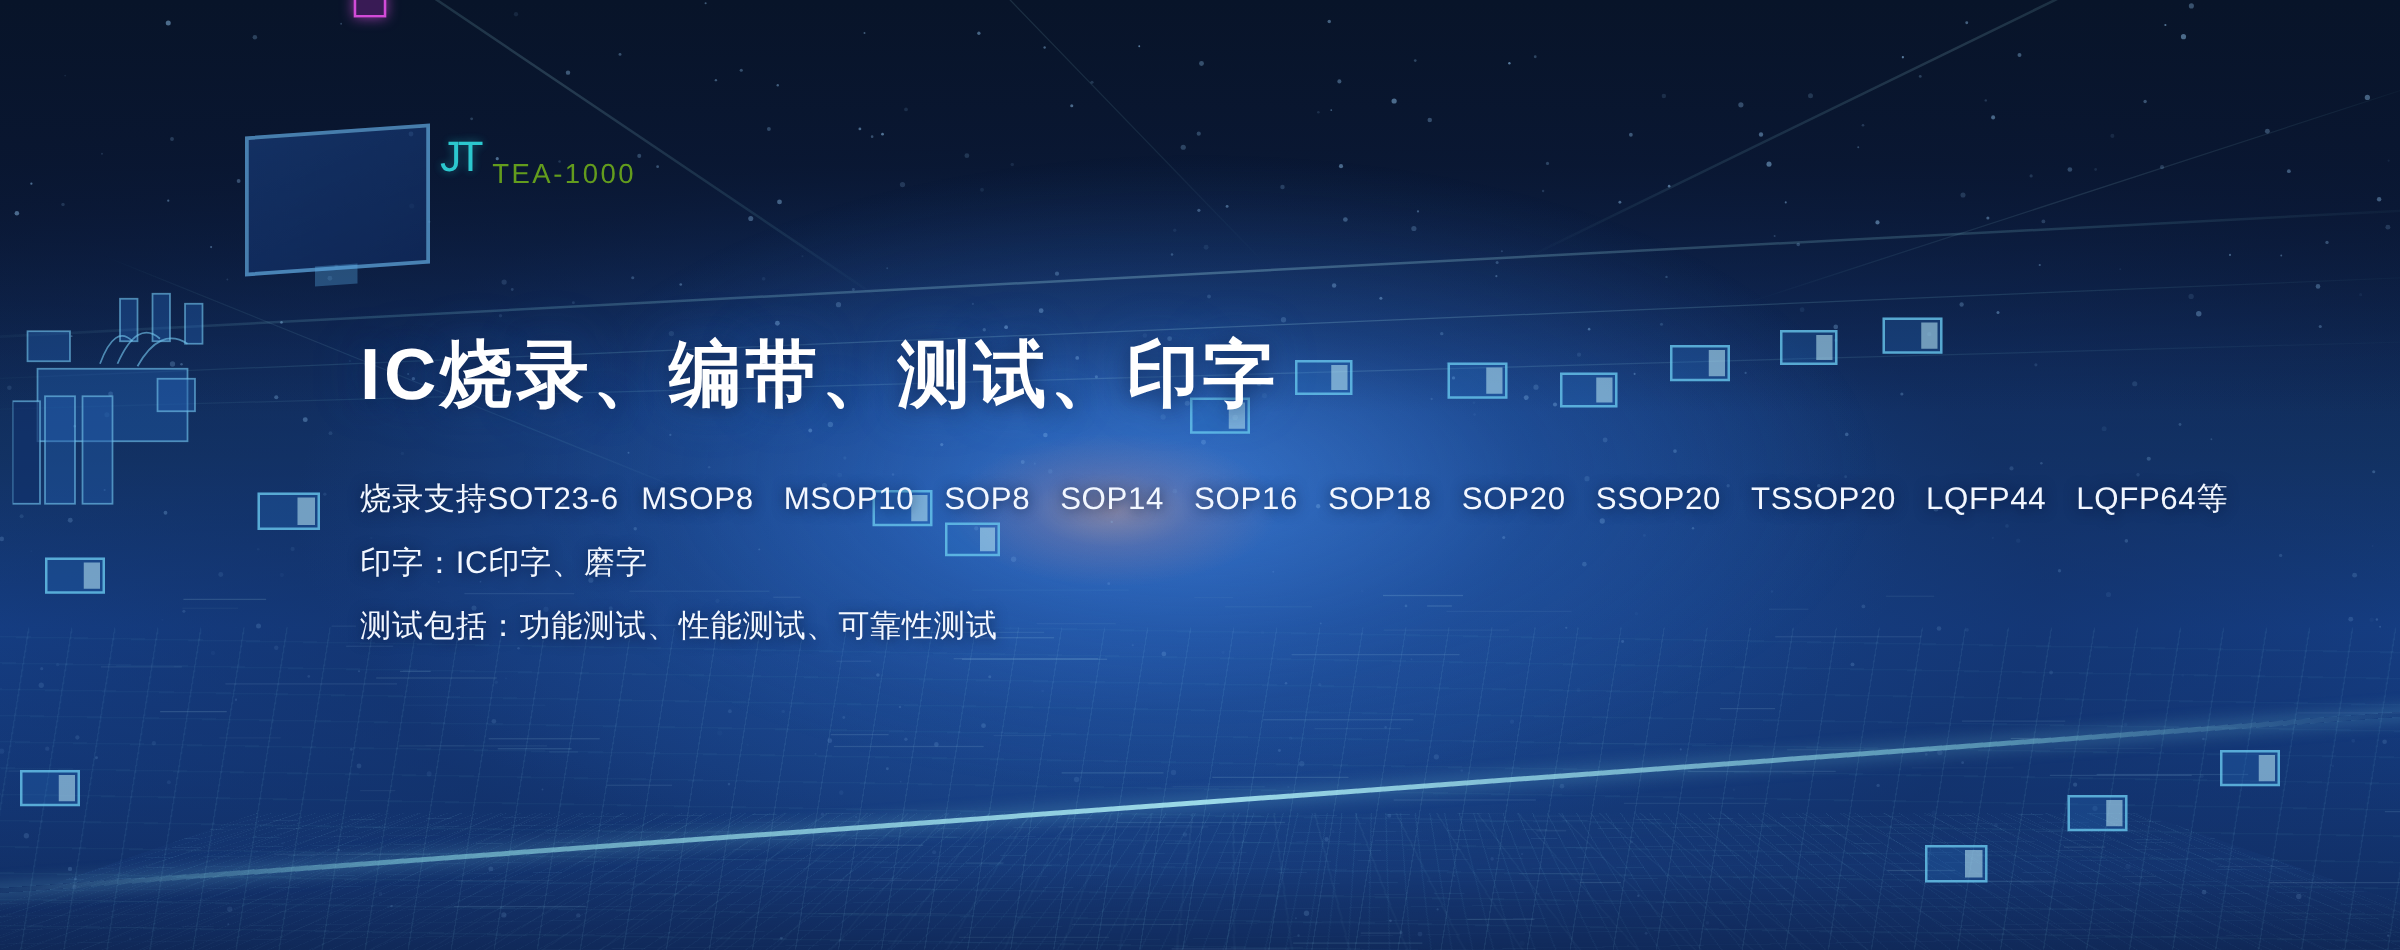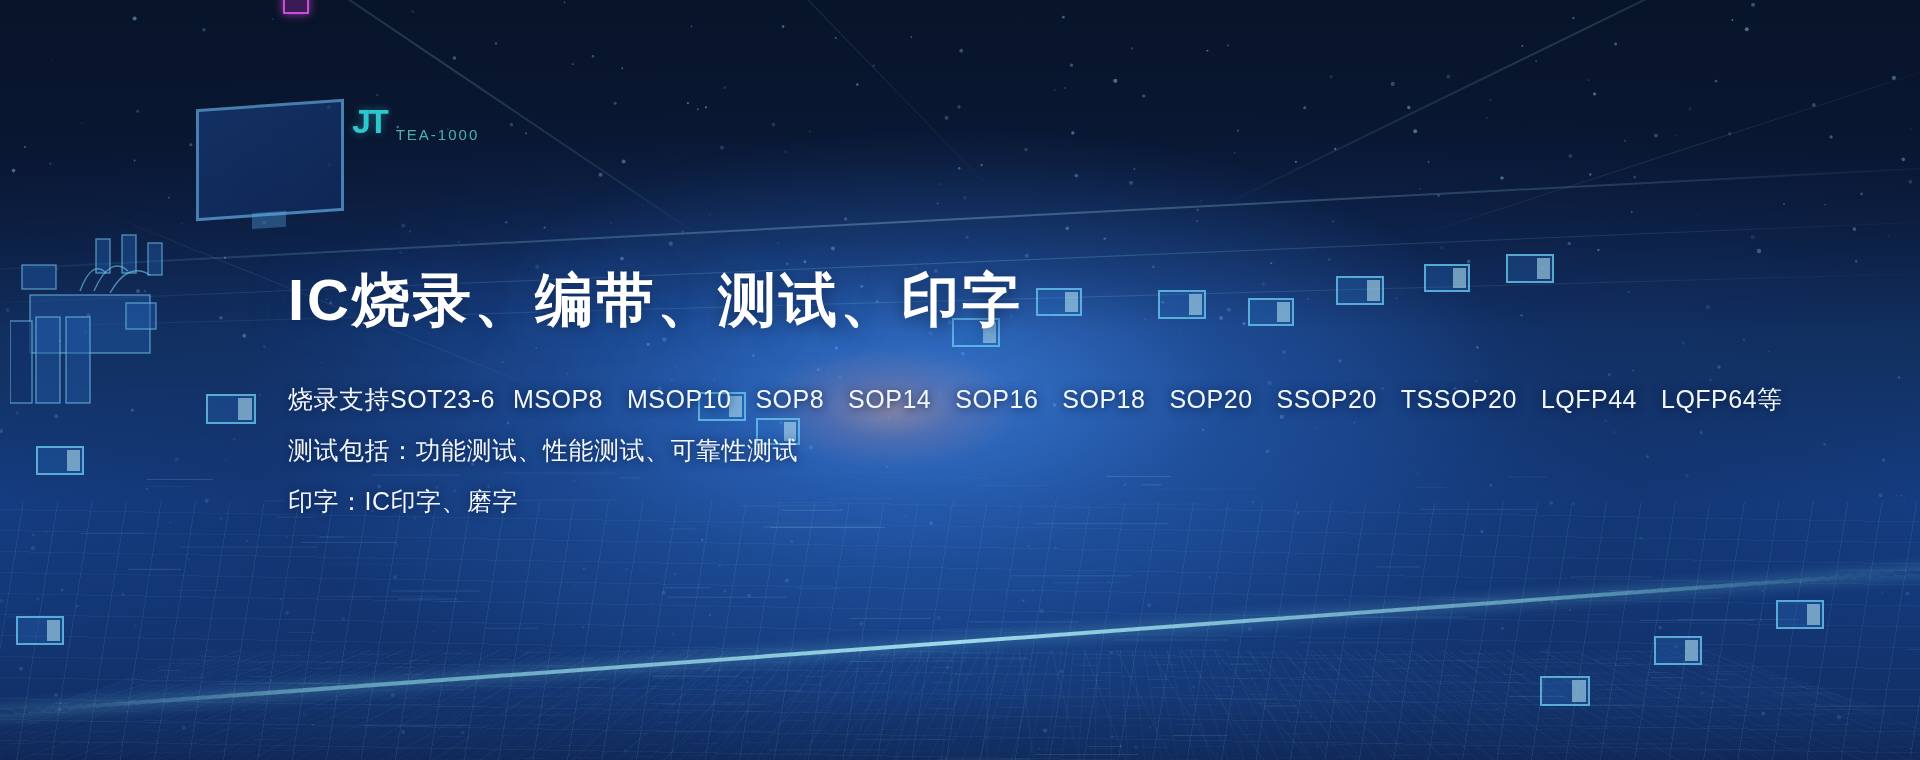--- a/index.html
+++ b/index.html
@@ -89,26 +89,26 @@
   .chip{position:absolute;border:2px solid rgba(110,205,240,0.75);background:rgba(40,110,190,0.30);}
   .chip::after{content:"";position:absolute;right:2px;top:2px;bottom:2px;width:30%;background:rgba(190,235,245,0.55);}
 
   
   .watermark{
     position:absolute;left:352px;top:100px;
     display:flex;align-items:center;gap:10px;
     opacity:.95;
   }
   .wm-logo{
-    font-size:34px;font-weight:bold;letter-spacing:-3px;
+    font-size:34px;font-weight:normal;letter-spacing:-3px;
     color:#2fd2d8;font-family:"Liberation Sans",sans-serif;
     text-shadow:0 0 8px rgba(47,210,216,0.45);
   }
   .wm-text{
-    font-size:15px;letter-spacing:2px;color:#5eead4;opacity:.78;
+    font-size:22px;letter-spacing:2px;color:#84cc16;opacity:.78;
     font-family:"Liberation Sans",sans-serif;
     margin-top:26px;
   }
 
   .top-mark{
     position:absolute;left:283px;top:-6px;width:22px;height:16px;
     border:2px solid #d24bd8;background:rgba(150,40,170,.35);
     box-shadow:0 0 10px rgba(210,75,216,.7);
   }
 
@@ -724,18 +724,18 @@
     <span class="wm-text">TEA-1000</span>
   </div>
 
   <div class="content">
     <h1 class="headline">IC烧录、编带、测试、印字</h1>
 
     <p class="sub sub-pkg">
       <span class="lead">烧录支持SOT23-6</span><span id="pkg-list"><span class="pkg">MSOP8</span><span class="pkg">MSOP10</span><span class="pkg">SOP8</span><span class="pkg">SOP14</span><span class="pkg">SOP16</span><span class="pkg">SOP18</span><span class="pkg">SOP20</span><span class="pkg">SSOP20</span><span class="pkg">TSSOP20</span><span class="pkg">LQFP44</span><span class="pkg">LQFP64等</span></span>
     </p>
 
+    <p class="sub">印字：IC印字、磨字</p>
+
     <p class="sub">测试包括：功能测试、性能测试、可靠性测试</p>
-
-    <p class="sub">印字：IC印字、磨字</p>
   </div>
 
 </div>
 
 </body></html>

